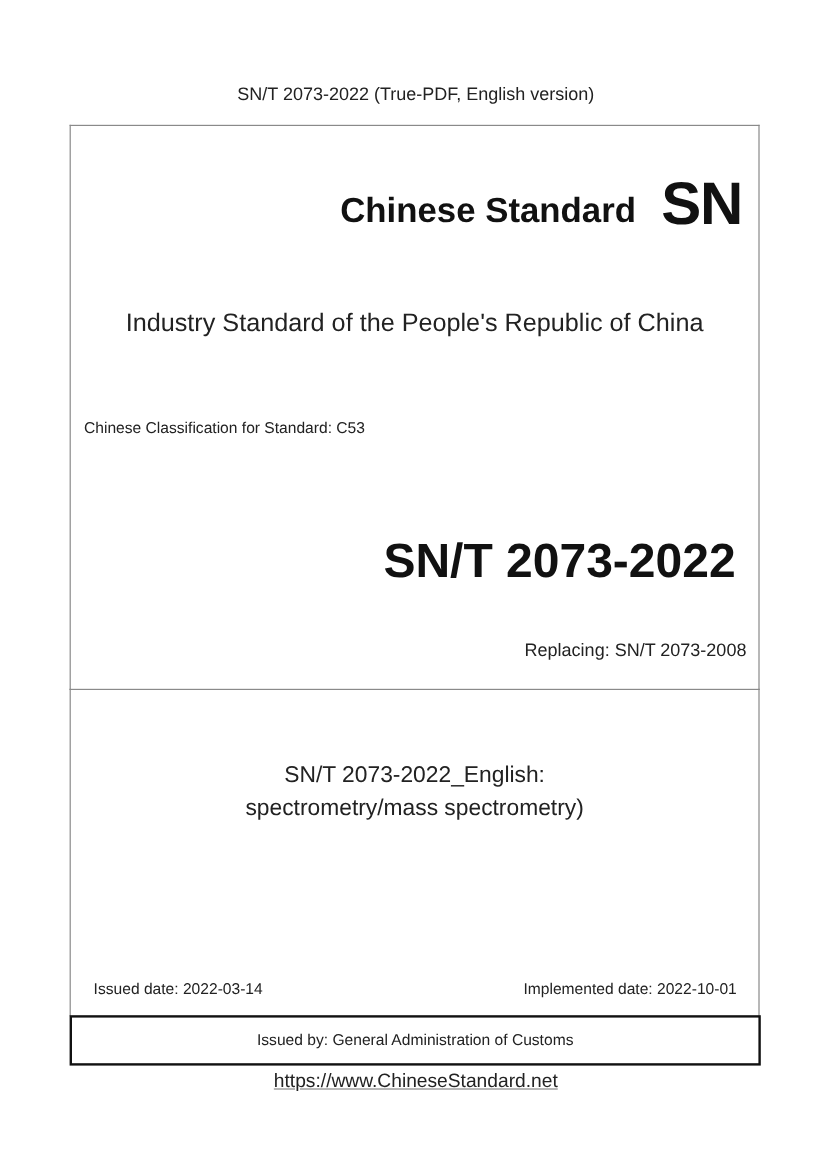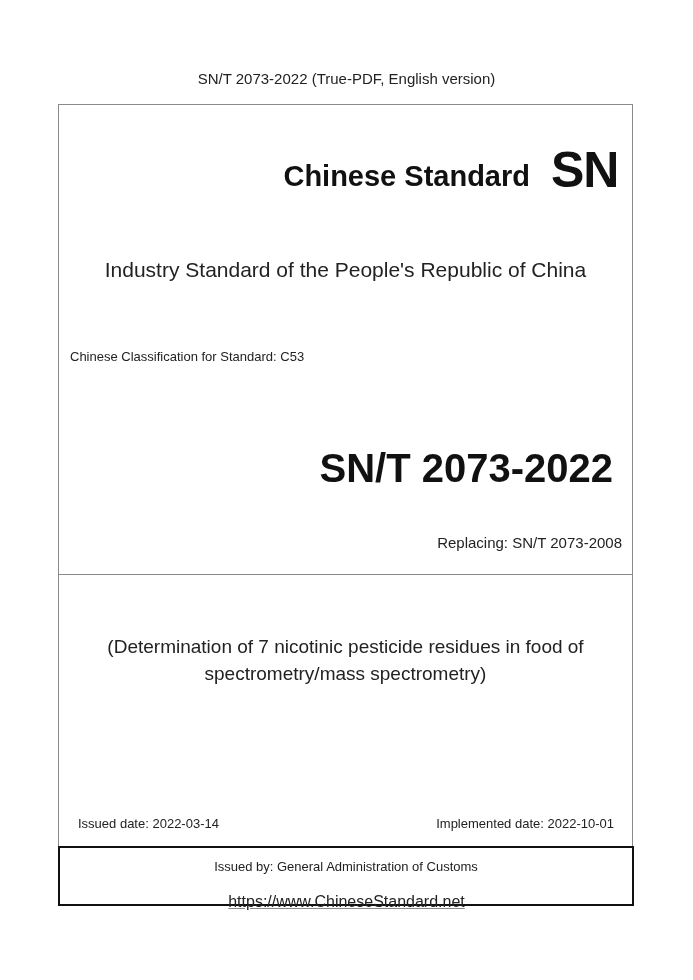--- a/index.html
+++ b/index.html
@@ -1,20 +1,20 @@
 <!DOCTYPE html>
 <html><head>
 <meta charset="utf-8">
 <style>
   html, body { margin: 0; padding: 0; background: #ffffff; }
   body { width: 693px; height: 980px; position: relative; font-family: "Liberation Sans", sans-serif; color: #111; overflow: hidden; }
   .top-title { position: absolute; top: 70px; left: 0; width: 693px; text-align: center; font-size: 15px; color: #222; }
   .box-top { position: absolute; left: 58px; top: 104px; width: 575px; height: 471px; border: 1.5px solid #8a8a8a; border-bottom: none; box-sizing: border-box; }
   .box-mid { position: absolute; left: 58px; top: 574px; width: 575px; height: 273px; border: 1.5px solid #8a8a8a; border-bottom: none; box-sizing: border-box; }
-  .box-bottom { position: absolute; left: 58px; top: 846px; width: 576px; height: 60px; border: 2px solid #111; box-sizing: border-box; text-align: center; line-height: 38px; font-size: 13px; color: #222; }
+  .box-bottom { position: absolute; left: 58px; top: 846px; width: 576px; height: 42px; border: 2px solid #111; box-sizing: border-box; text-align: center; line-height: 38px; font-size: 13px; color: #222; }
   .chinese-standard { position: absolute; top: 160px; left: 150px; width: 380px; text-align: right; font-weight: bold; font-size: 29px; }
   .sn-mark { position: absolute; top: 141px; left: 551px; font-weight: bold; font-size: 50px; letter-spacing: -1px; }
   .industry { position: absolute; top: 256px; left: 58px; width: 575px; text-align: center; font-size: 21px; line-height: 28px; color: #222; }
   .classification { position: absolute; top: 349px; left: 70px; font-size: 13px; color: #222; }
   .std-number { position: absolute; top: 425px; left: 300px; width: 313px; text-align: right; font-weight: bold; font-size: 40px; letter-spacing: 0px; margin-top: 21px; }
   .replacing { position: absolute; top: 534px; left: 300px; width: 322px; text-align: right; font-size: 15px; color: #222; }
   .desc { position: absolute; top: 634px; left: 58px; width: 575px; text-align: center; font-size: 19px; line-height: 26.5px; color: #222; }
   .issued-date { position: absolute; top: 816px; left: 78px; font-size: 13px; color: #222; }
   .implemented-date { position: absolute; top: 816px; left: 380px; width: 234px; text-align: right; font-size: 13px; color: #222; }
   .url { position: absolute; top: 893px; left: 0; width: 693px; text-align: center; font-size: 16px; color: #222; }
@@ -38,21 +38,21 @@
   <div>Industry Standard of the People's Republic of China</div>
 </div>
 
 <div class="classification">Chinese Classification for Standard: C53</div>
 
 <div class="std-number">SN/T 2073-2022</div>
 
 <div class="replacing">Replacing: SN/T 2073-2008</div>
 
 <div class="desc">
-  <div>(Determination of 7 nicotinic pesticide residues in food of</div>
+  <div>SN/T 2073-2022_English:</div>
   <div>spectrometry/mass spectrometry)</div>
 </div>
 
 <div class="issued-date">Issued date: 2022-03-14</div>
 <div class="implemented-date">Implemented date: 2022-10-01</div>
 
 <div class="url">
   <span>https://www.ChineseStandard.net</span>
 </div>
 

